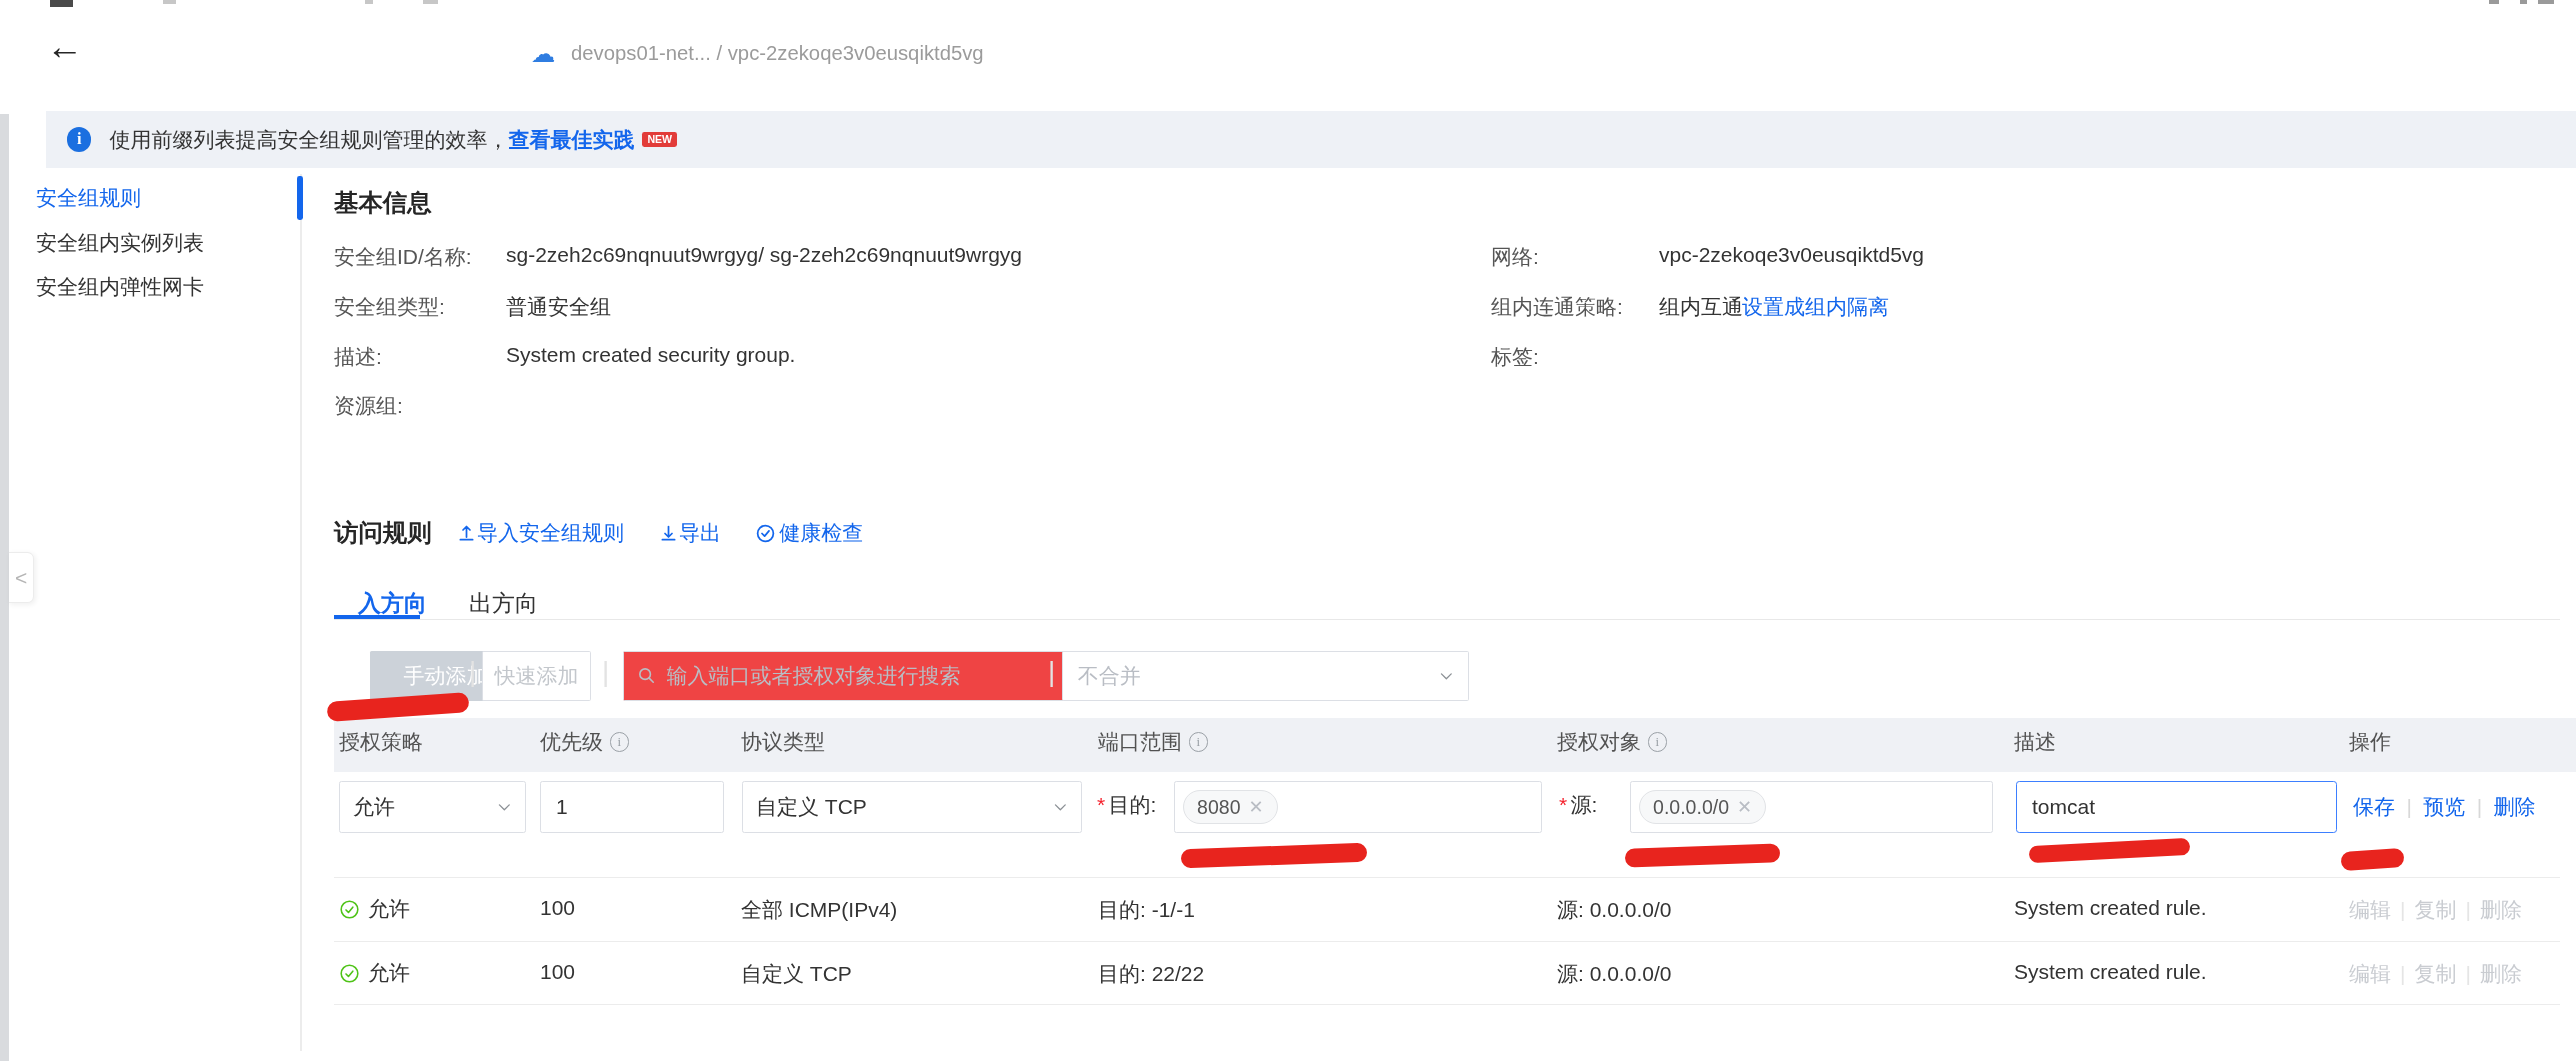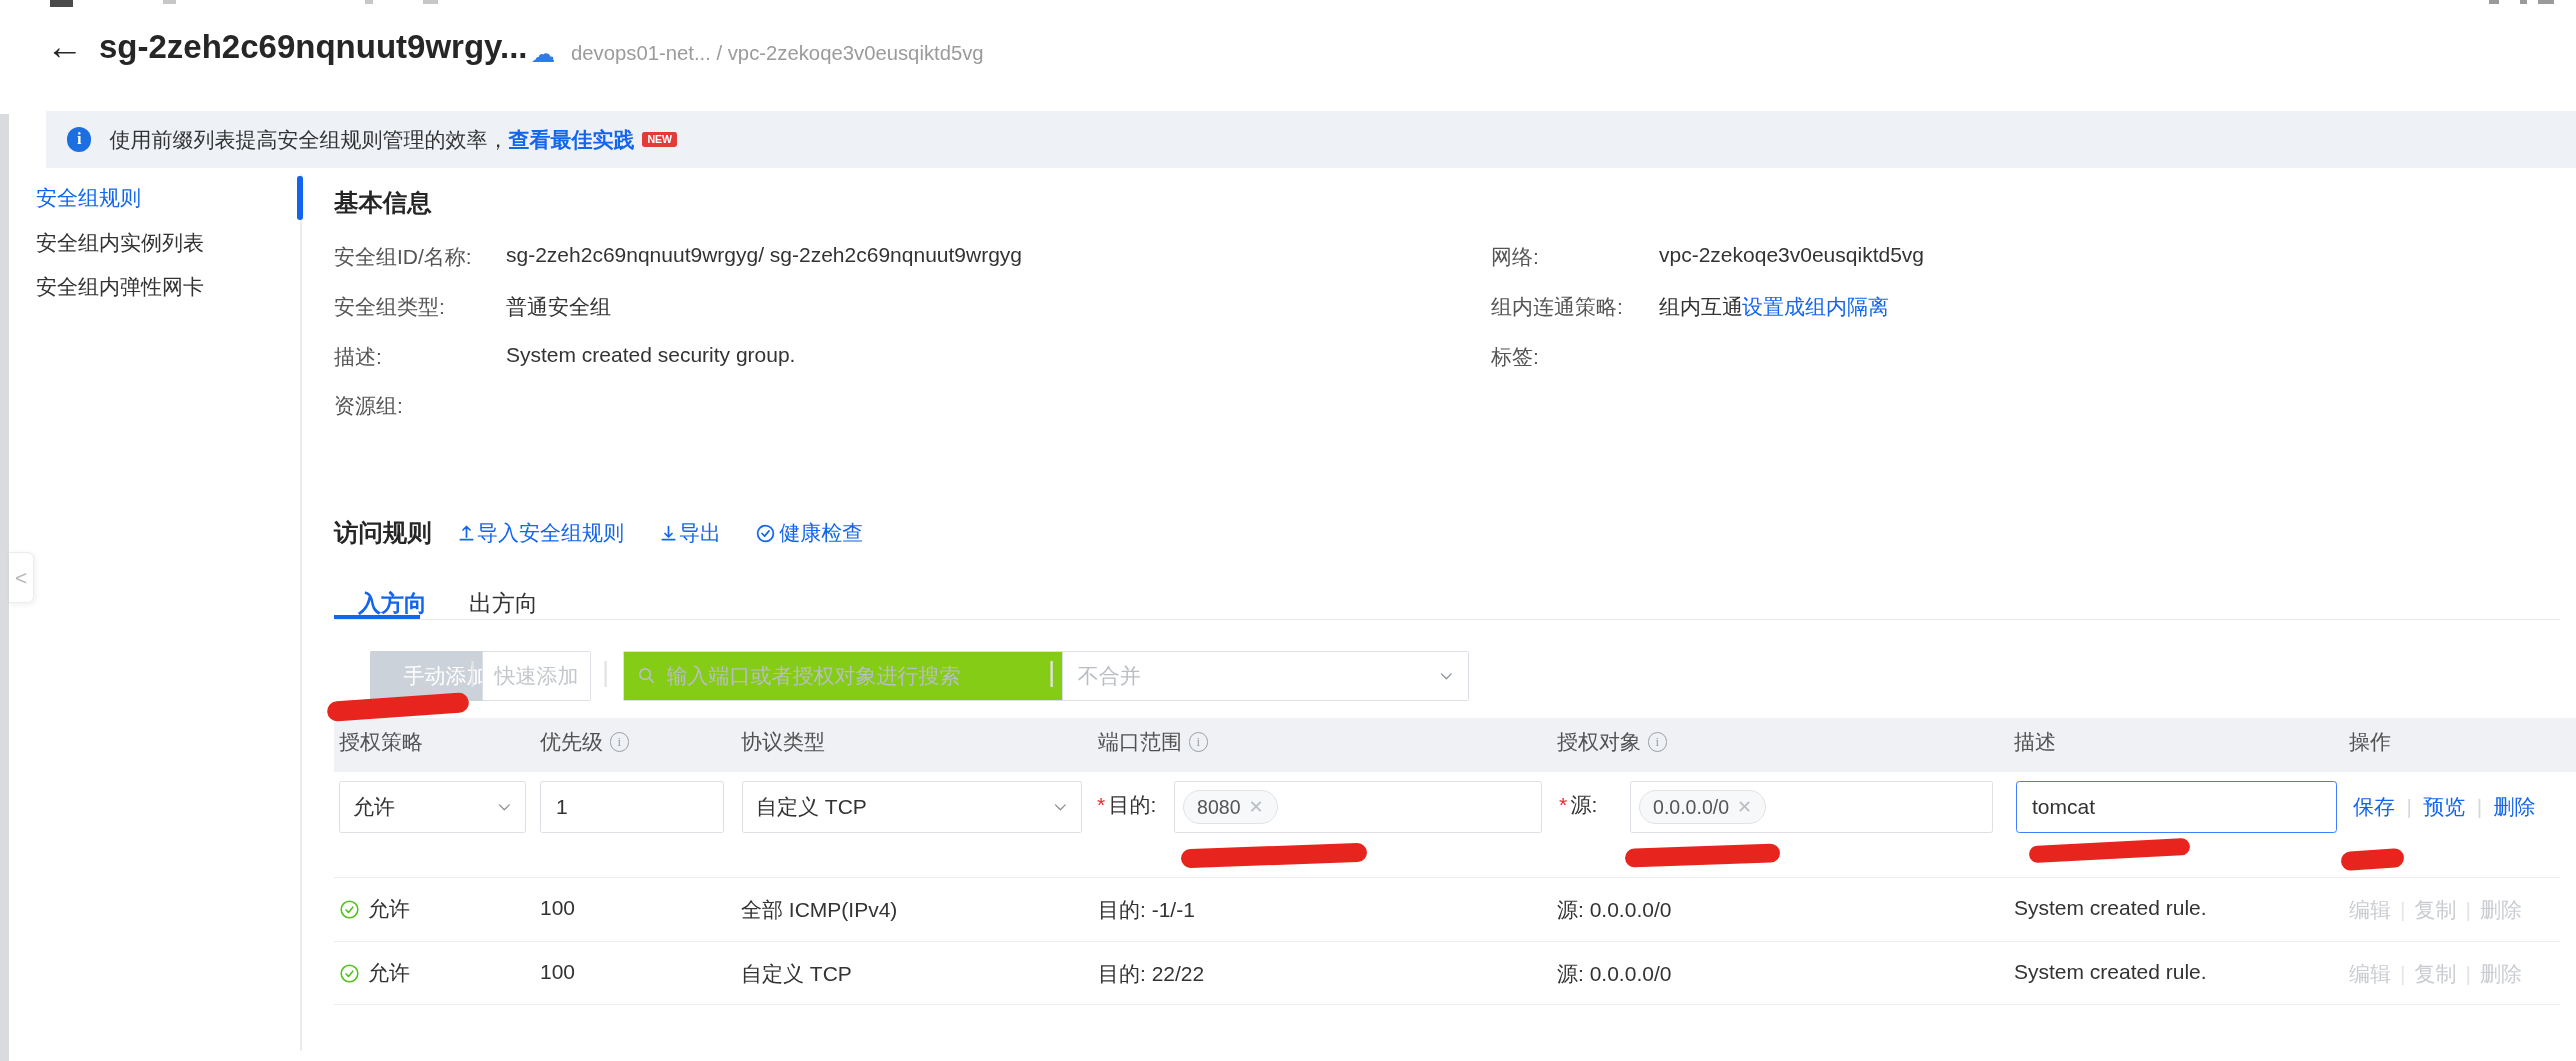--- a/index.html
+++ b/index.html
@@ -33,21 +33,21 @@
   .ar-link{display:flex;align-items:center;gap:0;font-size:21px;}
   
   .tab{position:absolute;top:588px;font-size:23px;color:#333;cursor:pointer;white-space:nowrap;}
   .tab.active{color:#1366ec;font-weight:600;}
   .tab-underline{position:absolute;left:334px;top:615px;width:86px;height:4.9px;background:#1366ec;}
   .tab-line{position:absolute;left:334px;right:16.3px;top:619px;height:0.8px;background:#e8e8e8;}
   
   .btn-primary-disabled{position:absolute;left:334px;top:651px;width:151px;height:50px;background:#ccd2d9;color:#fff;font-size:21px;display:flex;align-items:center;justify-content:center;border-radius:1.6px;margin-left:36px;}
   .btn-plain-disabled{position:absolute;left:482px;top:651px;width:109px;height:50px;background:#fff;border:0.8px solid #dcdfe5;color:#c3c7cc;font-size:21px;display:flex;align-items:center;justify-content:center;border-radius:1.6px;box-sizing:border-box;}
   .tb-sep{position:absolute;top:656px;color:#e3e3e3;font-size:28px;font-weight:200;}
-  .search-box{position:absolute;left:623px;top:651px;width:498px;height:50px;border:0.8px solid #dcdfe5;border-radius:1.6px;box-sizing:border-box;display:flex;align-items:center;background:#84cc16;}
+  .search-box{position:absolute;left:623px;top:651px;width:498px;height:50px;border:0.8px solid #dcdfe5;border-radius:1.6px;box-sizing:border-box;display:flex;align-items:center;background:#ef4444;}
   .search-box input{border:none;outline:none;font-size:21px;color:#333;flex:1;background:transparent;font-family:inherit;}
   .search-box input::placeholder{color:#b9bdc4;}
   .dropdown{position:absolute;left:1062px;top:651px;width:407px;height:50px;border:0.8px solid #dcdfe5;border-radius:1.6px;box-sizing:border-box;display:flex;align-items:center;justify-content:space-between;padding:0 14.7px;background:#fff;cursor:pointer;}
   .dropdown .val{font-size:21px;color:#b9bdc4;}
   
   .thead{position:absolute;left:334px;right:0;top:718px;height:54px;background:#eff1f5;}
   .th{position:absolute;top:728px;font-size:21px;color:#515151;display:flex;align-items:center;gap:6.5px;white-space:nowrap;}
   .i-circle{display:inline-flex;width:19.5px;height:19.5px;border:0.8px solid #9aa0a6;border-radius:50%;color:#9aa0a6;font-size:13px;align-items:center;justify-content:center;font-family:"Liberation Serif",serif;box-sizing:border-box;}
   .ctl{position:absolute;top:781px;height:52px;box-sizing:border-box;border:0.8px solid #dcdfe5;border-radius:2.4px;background:#fff;display:flex;align-items:center;}
   .sel{justify-content:space-between;padding:0 13px;cursor:pointer;}
@@ -85,21 +85,20 @@
   <div class="frag" style="left:2489px;width:9.8px;height:4.1px;background:#9a9a9a;"></div>
   <div class="frag" style="left:2520px;width:6.5px;height:4.1px;background:#9a9a9a;"></div>
   <div class="frag" style="left:2538px;width:16.3px;height:4.1px;background:#9a9a9a;"></div>
 
   <div class="gray-strip"></div>
   <div class="collapse-tab">
     <span>&lt;</span>
   </div>
 
   <div class="back-arrow">←</div>
-  <div class="page-title">sg-2zeh2c69nqnuut9wrgy...</div>
   <div class="cloud-icon">☁</div>
   <div class="breadcrumb">devops01-net... / vpc-2zekoqe3v0eusqiktd5vg</div>
 
   <div class="banner">
     <span class="info-icon">i</span>
     <span class="txt">使用前缀列表提高安全组规则管理的效率，</span>
     <a class="link" style="font-size:21px;font-weight:bold;">查看最佳实践</a>
     <span class="badge-new">NEW</span>
   </div>
 

